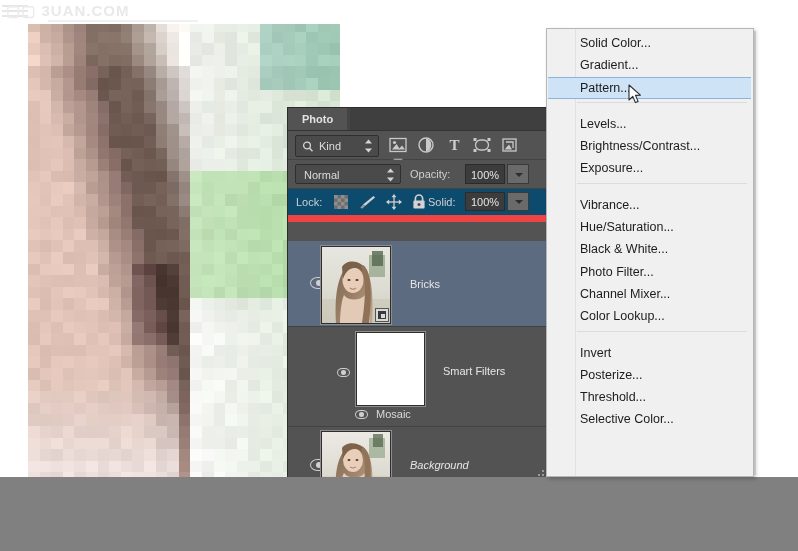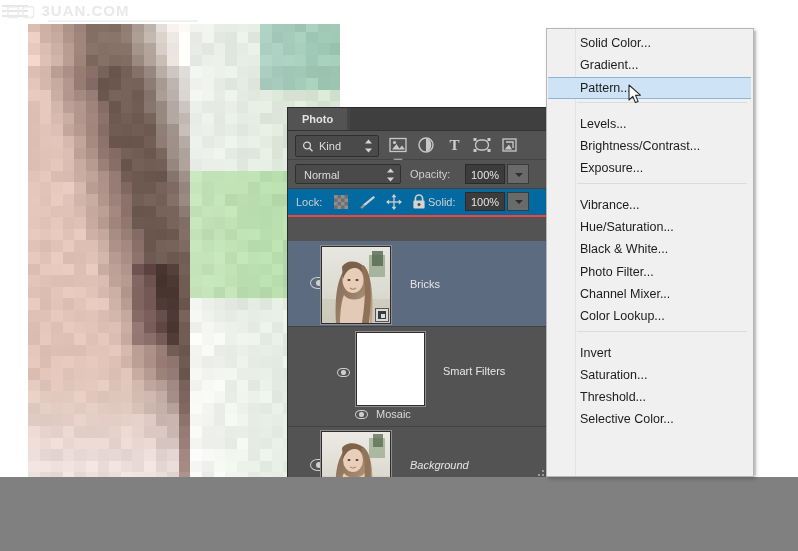--- a/index.html
+++ b/index.html
@@ -108,21 +108,21 @@
     position:absolute;left:219px;top:4px;width:22px;height:20px;
     background:#6a6a6a;border:1px solid #3a3a3a;box-sizing:border-box;
   }
   .spin-btn .tri{
     position:absolute;left:7px;top:8px;
     border-left:4px solid transparent;border-right:4px solid transparent;
     border-top:4px solid #2e2e2e;
   }
 
   .lock-row{
-    position:relative;height:26px;background:#0369a1;border-bottom:2px solid #ef4444;
+    position:relative;height:26px;background:#0c4a6e;border-bottom:7px solid #ef4444;
   }
   .lock-label{position:absolute;left:8px;top:7px;font-size:11px;color:#cfcfcf;}
   .lock-icons{position:absolute;left:42px;top:3px;}
   .lock-ic{display:inline-block;width:23px;height:20px;position:relative;vertical-align:top;}
   .fill-label{position:absolute;left:140px;top:7px;font-size:11px;color:#cfcfcf;}
   .fill-field{
     position:absolute;left:177px;top:3px;width:40px;height:19px;
     background:#3c3c3c;border:1px solid #2b2b2b;color:#e4e4e4;
     font-size:11px;line-height:19px;text-align:center;box-sizing:border-box;
   }
@@ -1572,21 +1572,21 @@
       <li>Exposure...</li>
       <li class="sep"></li>
       <li>Vibrance...</li>
       <li>Hue/Saturation...</li>
       <li>Black &amp; White...</li>
       <li>Photo Filter...</li>
       <li>Channel Mixer...</li>
       <li>Color Lookup...</li>
       <li class="sep"></li>
       <li>Invert</li>
-      <li>Saturation...</li>
+      <li>Posterize...</li>
       <li>Threshold...</li>
       <li>Selective Color...</li>
     </ul>
   <div class="menu-scroll"></div>
 </div>
 
 <div id="cursor">
   <svg width="16" height="22" viewBox="0 0 16 22">
     <polygon points="1,1 1,16 4.8,12.4 7.4,18.6 10.1,17.4 7.5,11.4 12.4,11.2" fill="#ffffff" stroke="#2a2a2a" stroke-width="1.1" stroke-linejoin="round"></polygon>
   </svg>

